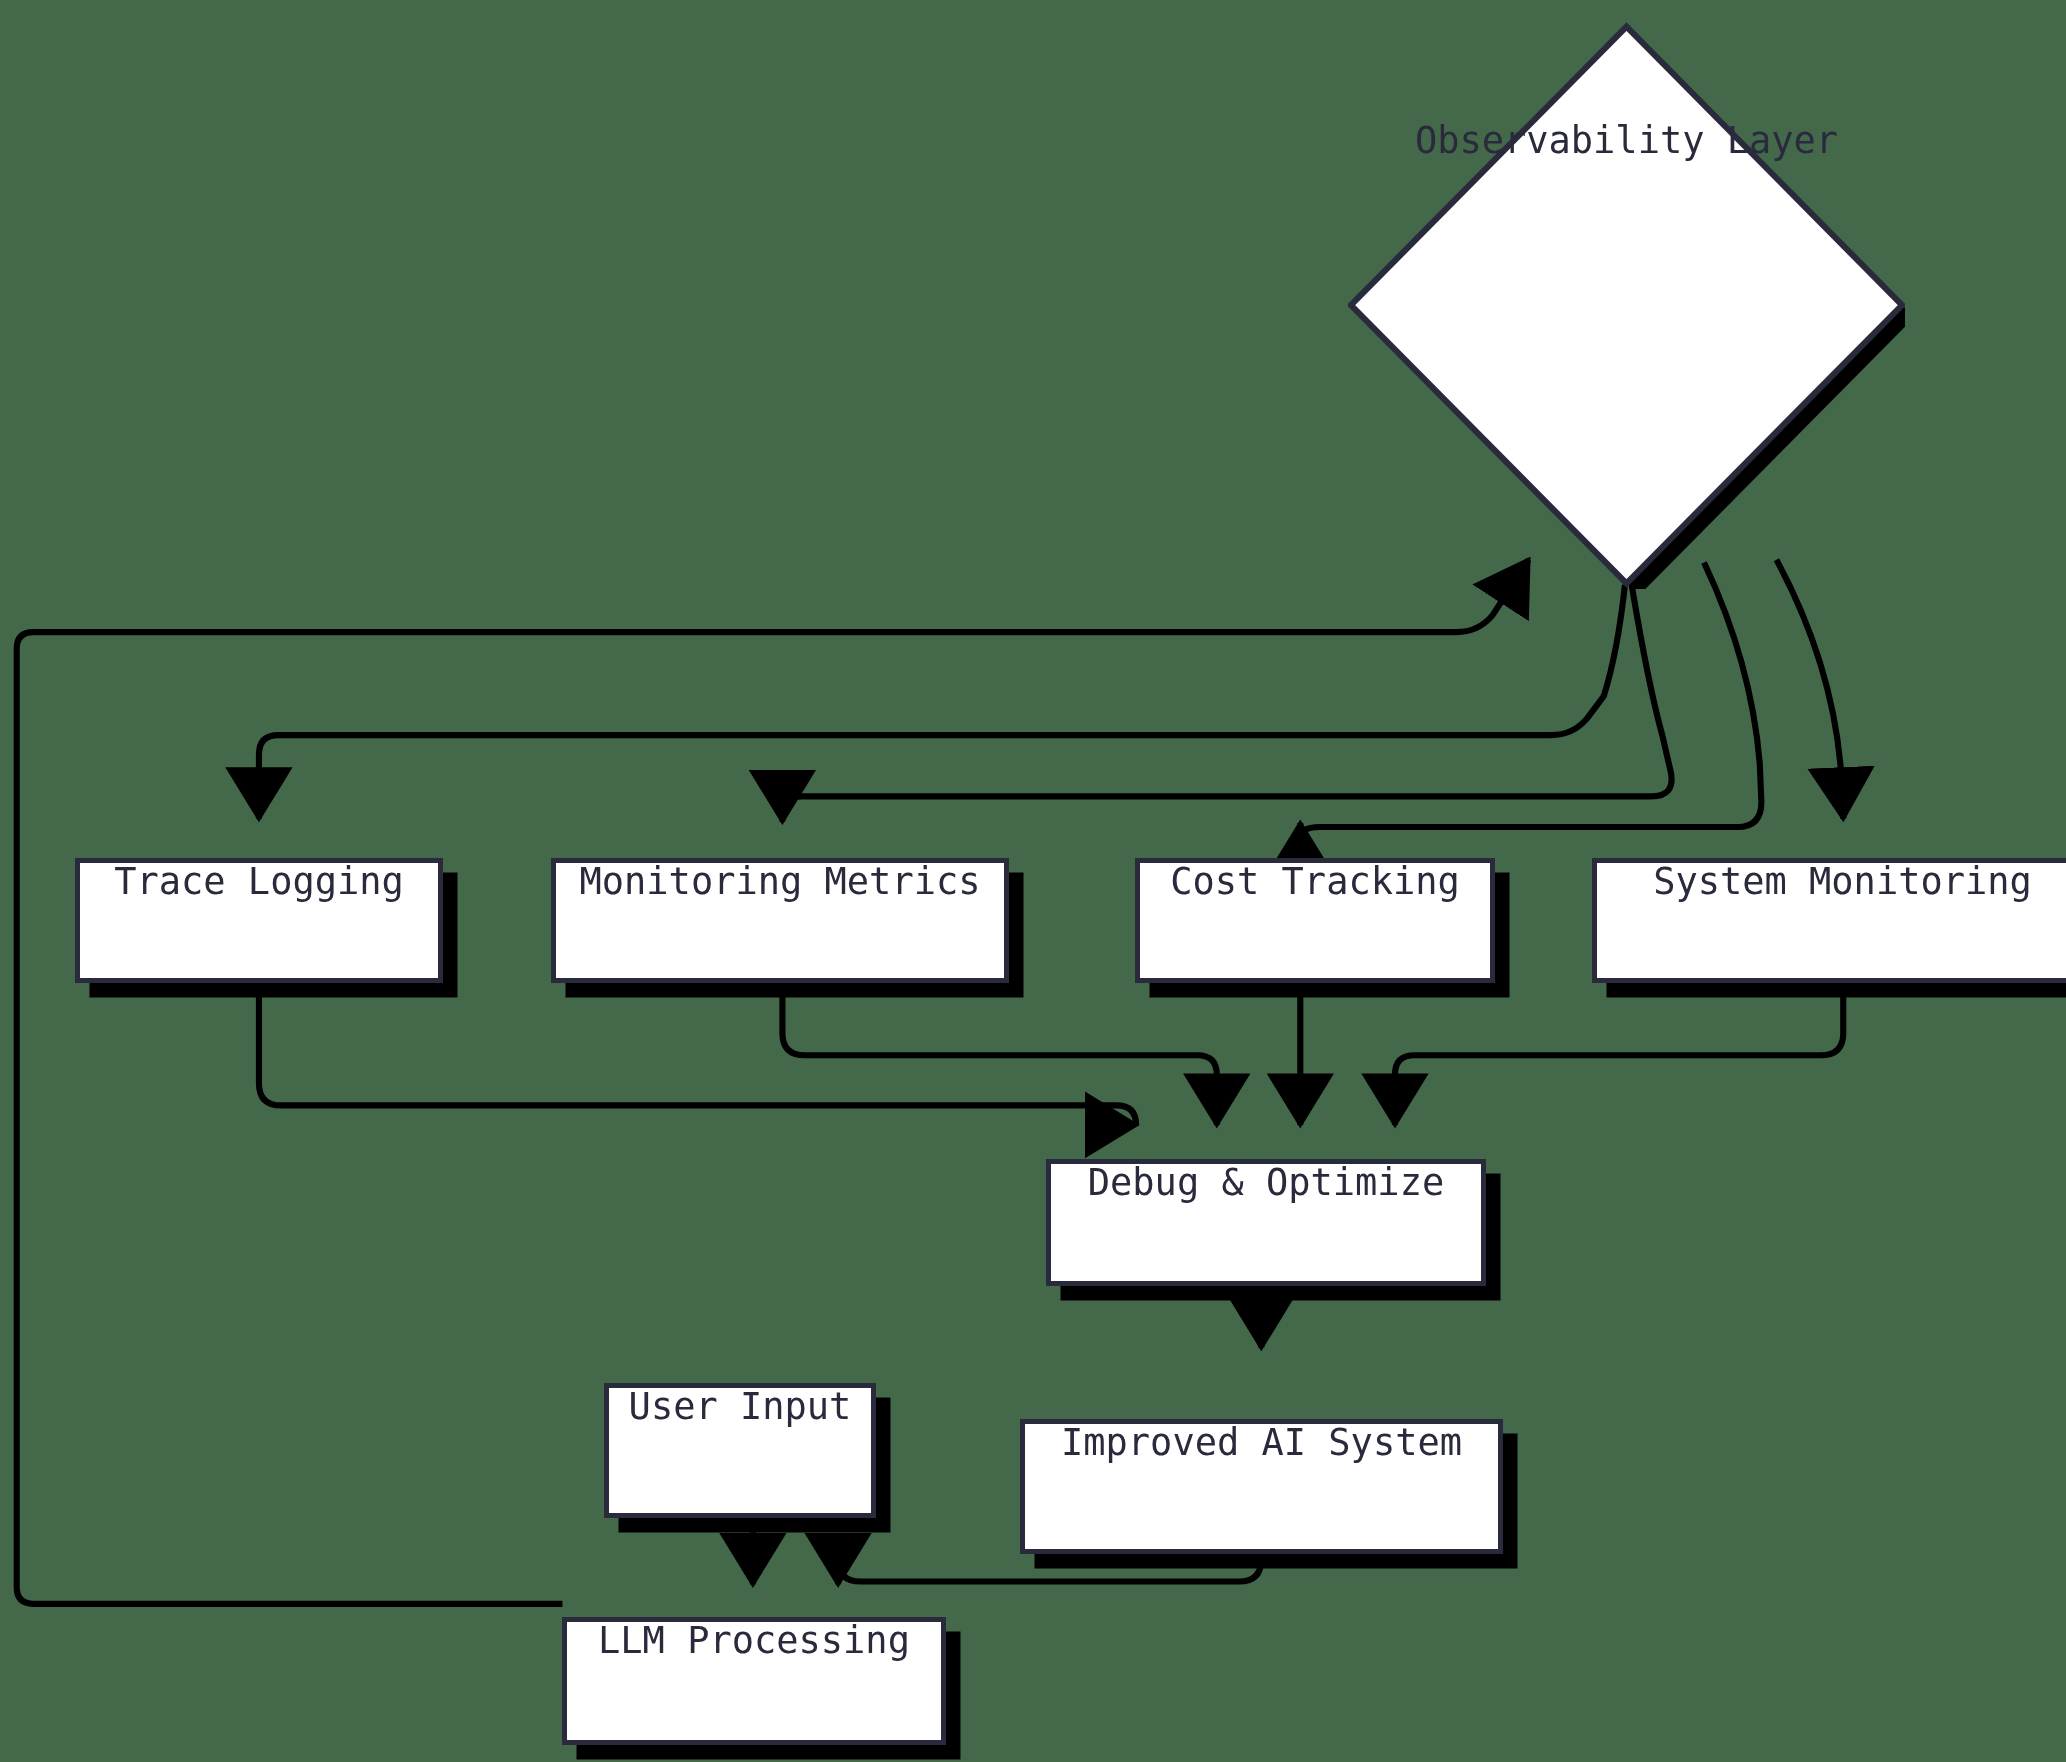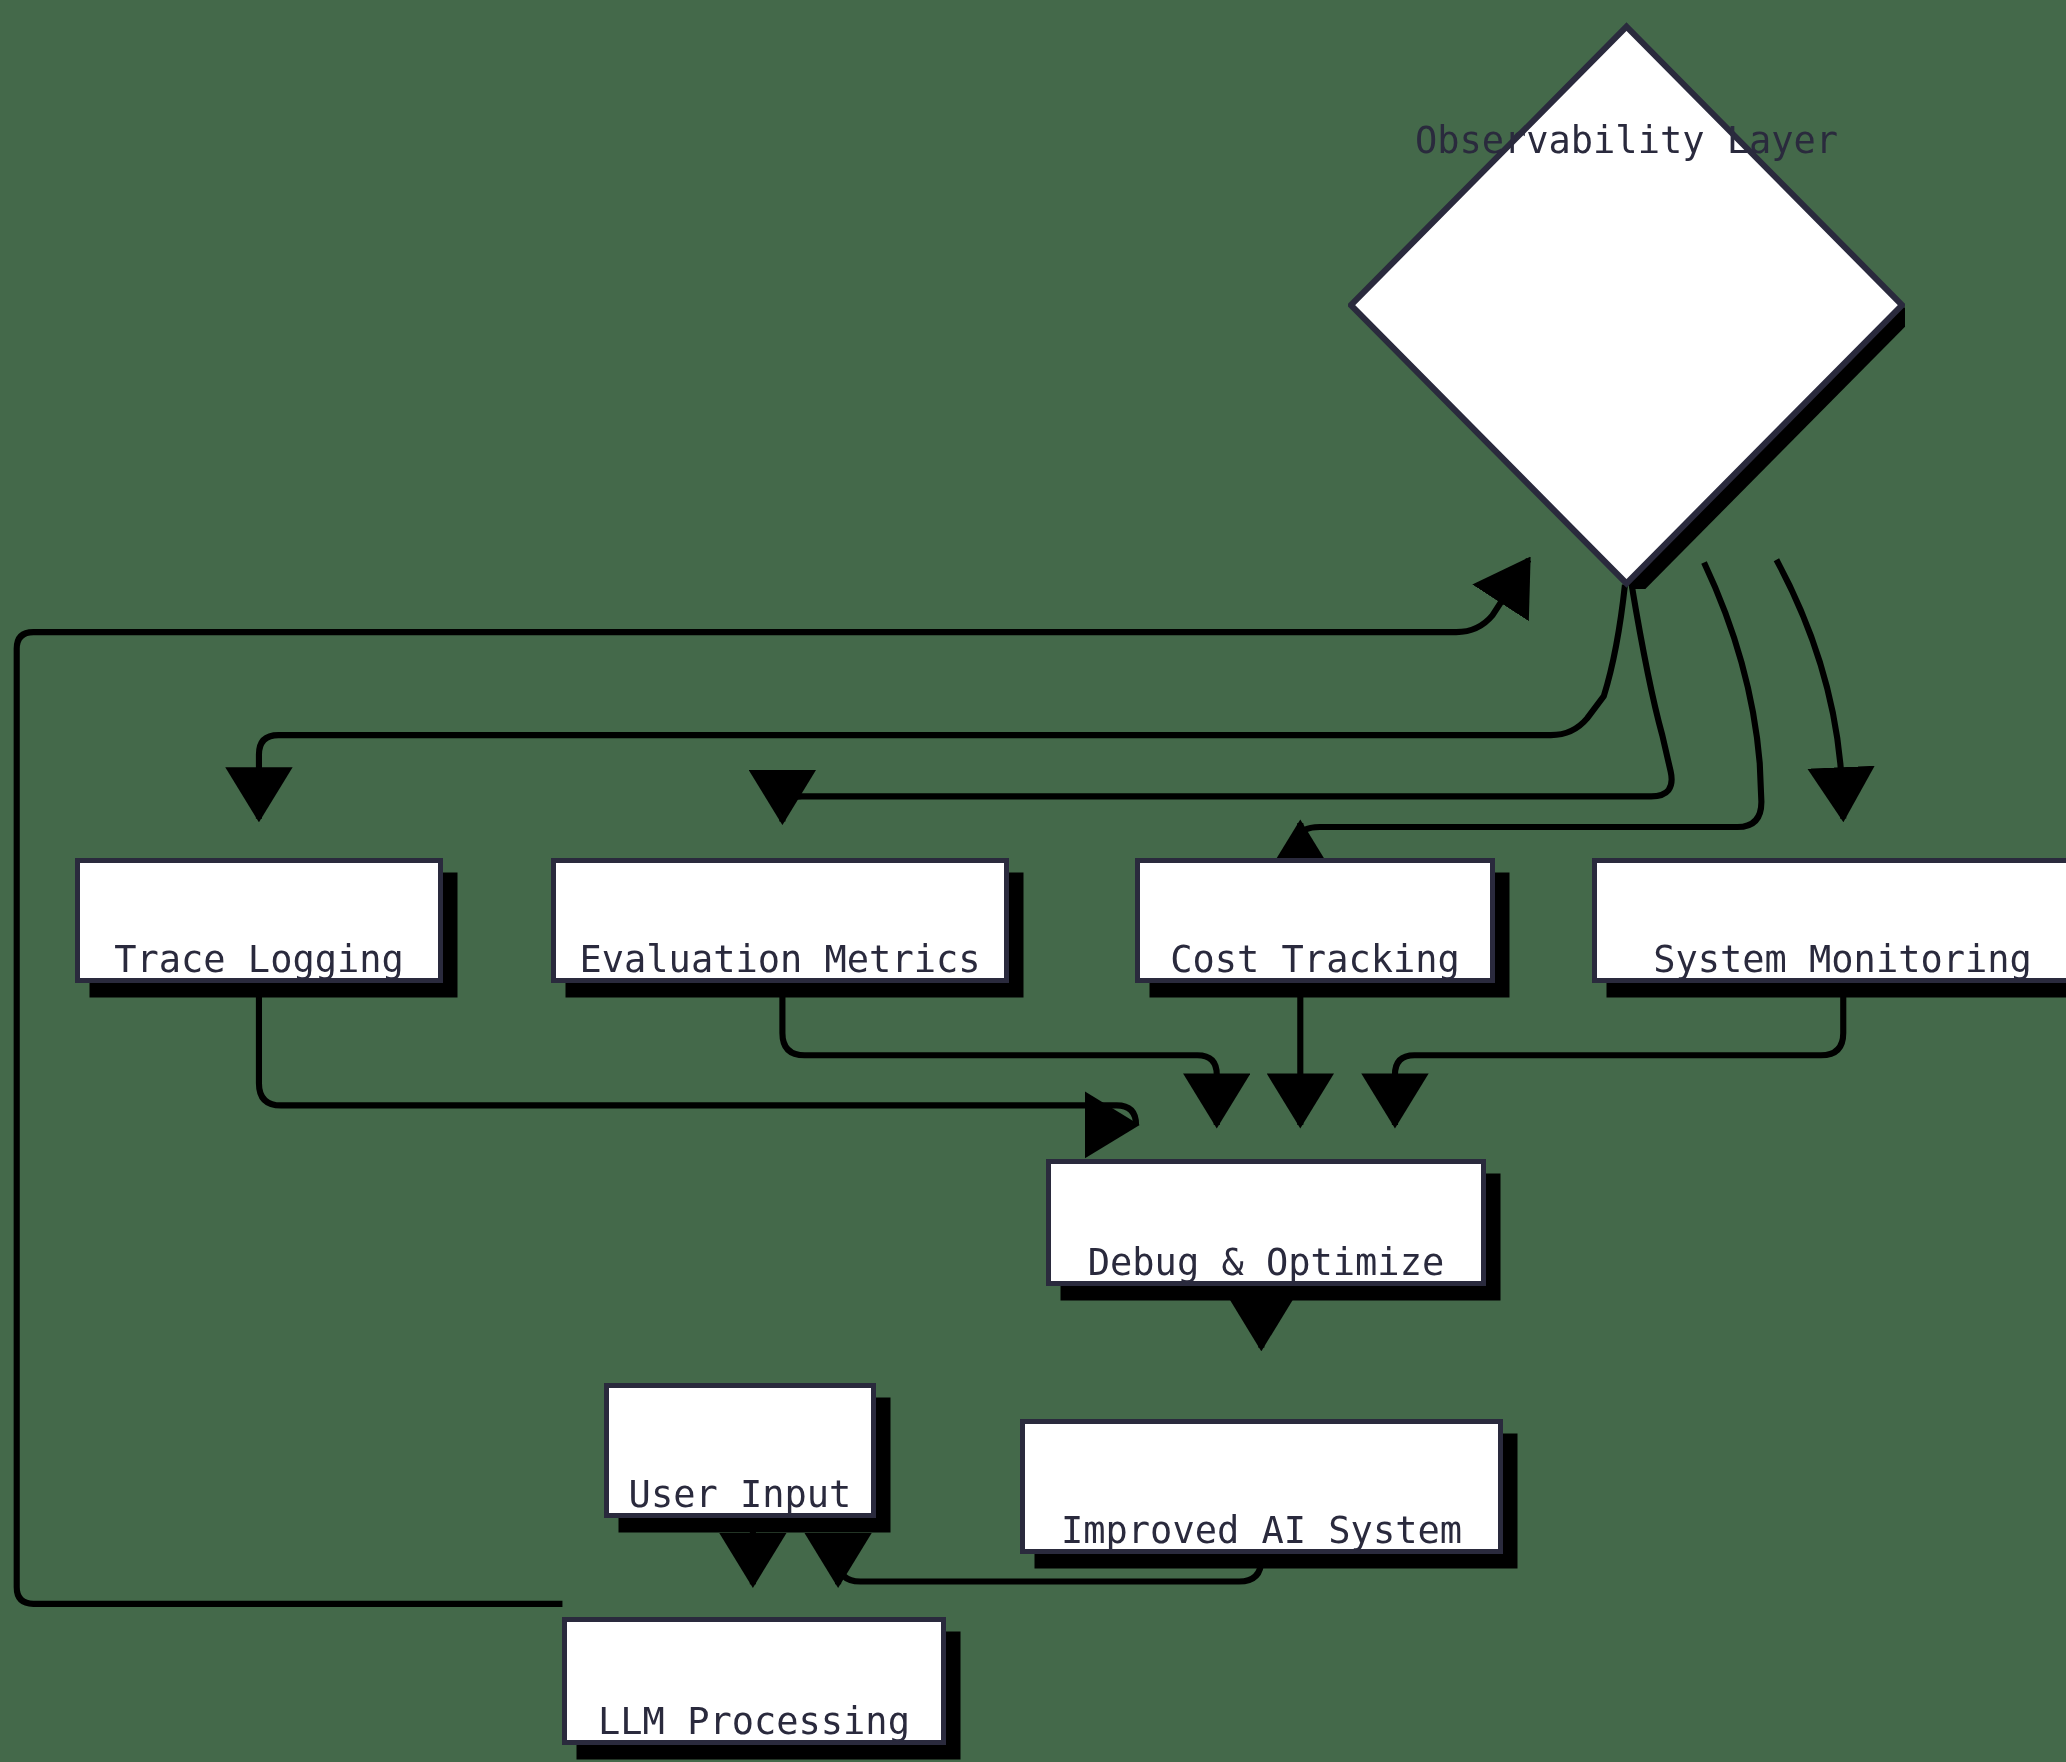--- a/index.html
+++ b/index.html
@@ -9,21 +9,21 @@
     font-family:"DejaVu Sans Mono", monospace;
     overflow:hidden;
   }
   #canvas{position:relative;width:2066px;height:1762px;}
   svg#wires{position:absolute;left:0;top:0;width:2066px;height:1762px;}
   .node{
     position:absolute;
     background:#ffffff;
     border:5px solid #2a2a3d;
     box-shadow:14.5px 14.5px 0 0 #000000;
-    display:flex;align-items:flex-end;justify-content:center;
+    display:flex;align-items:flex-start;justify-content:center;
     box-sizing:border-box;
   }
   .node .lbl{
     color:#2a2a3d;
     font-family:"DejaVu Sans Mono", monospace;
     font-size:37px;
     letter-spacing:0px;
     white-space:nowrap;
     line-height:1;
   }
@@ -91,21 +91,21 @@
       <polygon points="500,30 995,530 500,1030 5,530" fill="#ffffff" stroke="#2a2a3d" stroke-width="11"></polygon>
     </svg>
     <div class="lbl" style="top:109px;">Observability Layer</div>
   </div>
 
   <div class="node" style="left:75px;top:858px;width:368px;height:125px;">
     <span class="lbl">Trace Logging</span>
   </div>
 
   <div class="node" style="left:551px;top:858px;width:458px;height:125px;">
-    <span class="lbl">Evaluation Metrics</span>
+    <span class="lbl">Monitoring Metrics</span>
   </div>
 
   <div class="node" style="left:1121px;top:858px;width:360px;height:125px;margin-left:14px;">
     <span class="lbl">Cost Tracking</span>
   </div>
 
   <div class="node" style="left:1592px;top:858px;width:501px;height:125px;">
     <span class="lbl">System Monitoring</span>
   </div>
 

